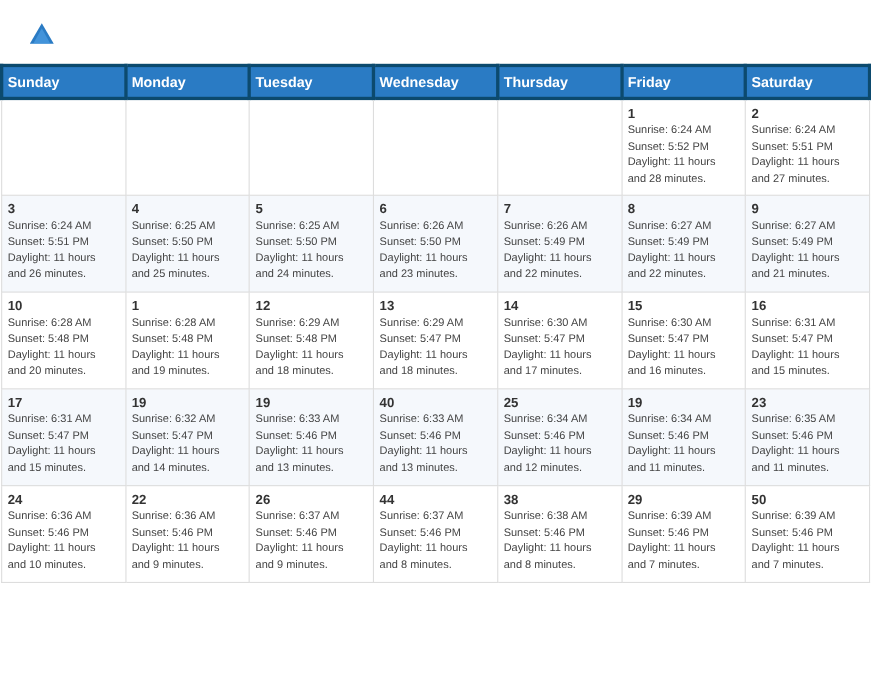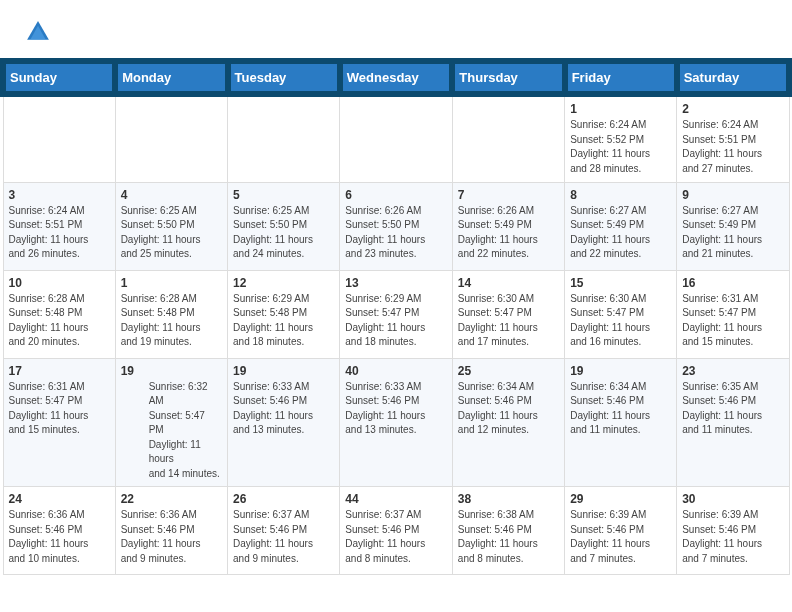--- a/index.html
+++ b/index.html
@@ -58,21 +58,21 @@
       border-collapse: collapse;
       margin-top: 8px;
     }
     .calendar th {
       background: #2a7bc4;
       color: #fff;
       font-size: 13px;
       font-weight: 600;
       padding: 6px 4px;
       text-align: left;
-      border: 6px solid #0c4a6e;
+      border: 3px solid #0c4a6e;
     }
     .calendar td {
       width: 113px;
       vertical-align: top;
       padding: 5px 5px 5px 5px;
       border: 1px solid #ddd;
       font-size: 10.5px;
       color: #444;
       background: #fff;
       height: 88px;
@@ -258,21 +258,21 @@
       <tr>
         <td>
           <span class="day-num">17</span>
           <div class="day-detail" style="white-space: pre-line;">Sunrise: 6:31 AM
 Sunset: 5:47 PM
 Daylight: 11 hours
 and 15 minutes.</div>
         </td>
         <td>
           <span class="day-num">19</span>
-          <div class="day-detail" style="white-space: pre-line; margin-left: 28px;">Sunrise: 6:32 AM
+          <div class="day-detail" style="white-space: pre-line;">Sunrise: 6:32 AM
 Sunset: 5:47 PM
 Daylight: 11 hours
 and 14 minutes.</div>
         </td>
         <td>
           <span class="day-num">19</span>
           <div class="day-detail" style="white-space: pre-line;">Sunrise: 6:33 AM
 Sunset: 5:46 PM
 Daylight: 11 hours
 and 13 minutes.</div>
@@ -343,21 +343,21 @@
 and 8 minutes.</div>
         </td>
         <td>
           <span class="day-num">29</span>
           <div class="day-detail" style="white-space: pre-line;">Sunrise: 6:39 AM
 Sunset: 5:46 PM
 Daylight: 11 hours
 and 7 minutes.</div>
         </td>
         <td>
-          <span class="day-num">30</span>
+          <span class="day-num">50</span>
           <div class="day-detail" style="white-space: pre-line;">Sunrise: 6:39 AM
 Sunset: 5:46 PM
 Daylight: 11 hours
 and 7 minutes.</div>
         </td>
       </tr>
     </tbody>
 </table>
 
 </body></html>

